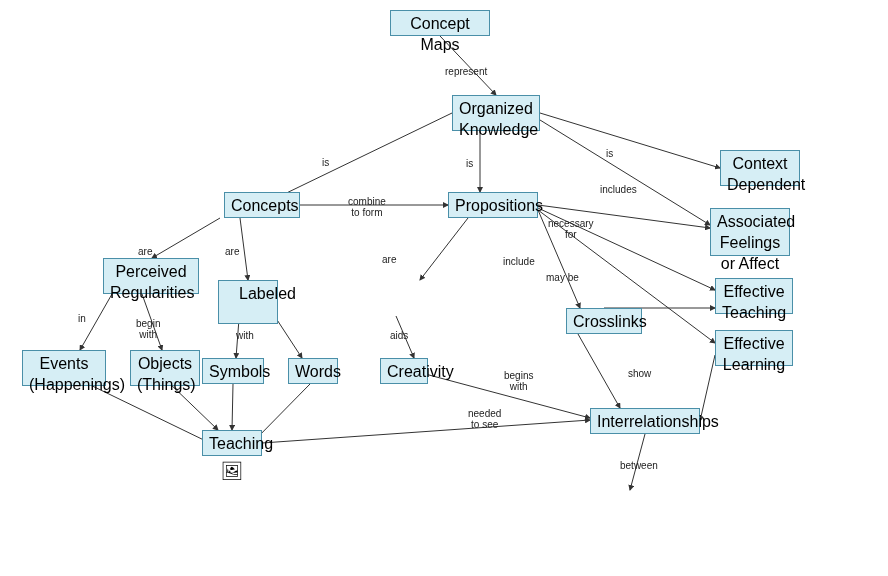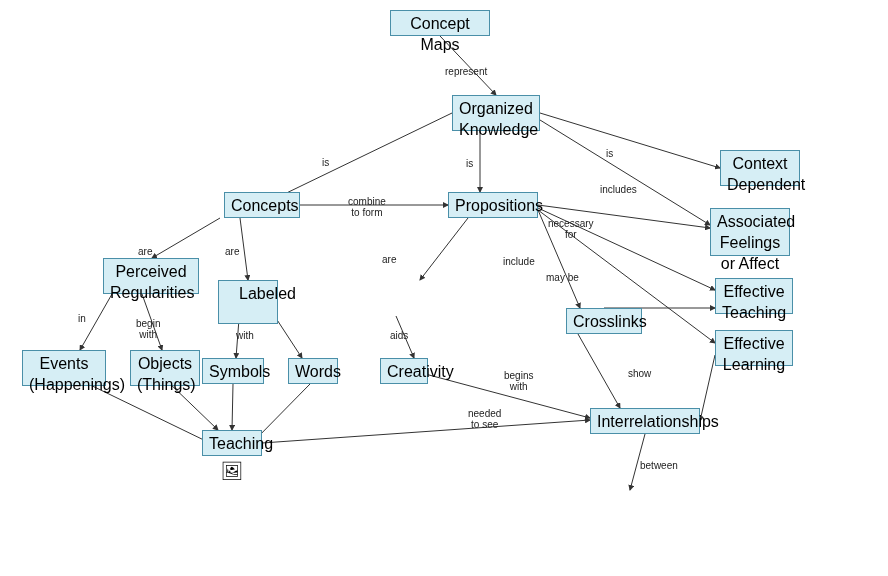--- a/index.html
+++ b/index.html
@@ -141,15 +141,15 @@
 <div class="label" style="left:382px;top:254px;">are</div>
 <div class="label" style="left:492px;top:256px;padding-left:11px;">include</div>
 <div class="label" style="left:546px;top:272px;">may be</div>
 <div class="label" style="left:78px;top:313px;">in</div>
 <div class="label" style="left:136px;top:318px;">begin<br>with</div>
 <div class="label" style="left:236px;top:330px;">with</div>
 <div class="label" style="left:390px;top:330px;">aids</div>
 <div class="label" style="left:504px;top:370px;">begins<br>with</div>
 <div class="label" style="left:628px;top:368px;">show</div>
 <div class="label" style="left:468px;top:408px;">needed<br>to see</div>
-<div class="label" style="left:640px;top:460px;">between</div>
+<div class="label" style="left:620px;top:460px;">between</div>
 
 </div>
 
 </body></html>

